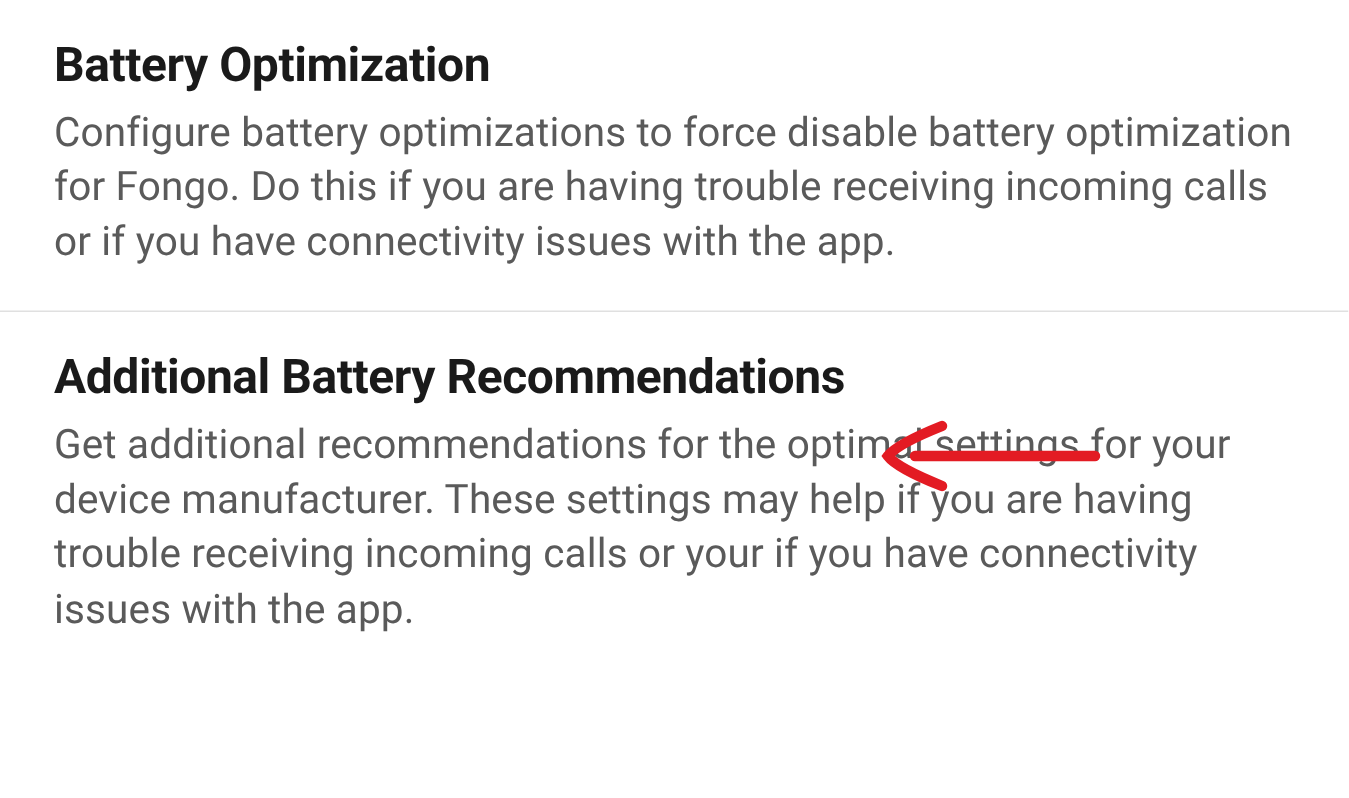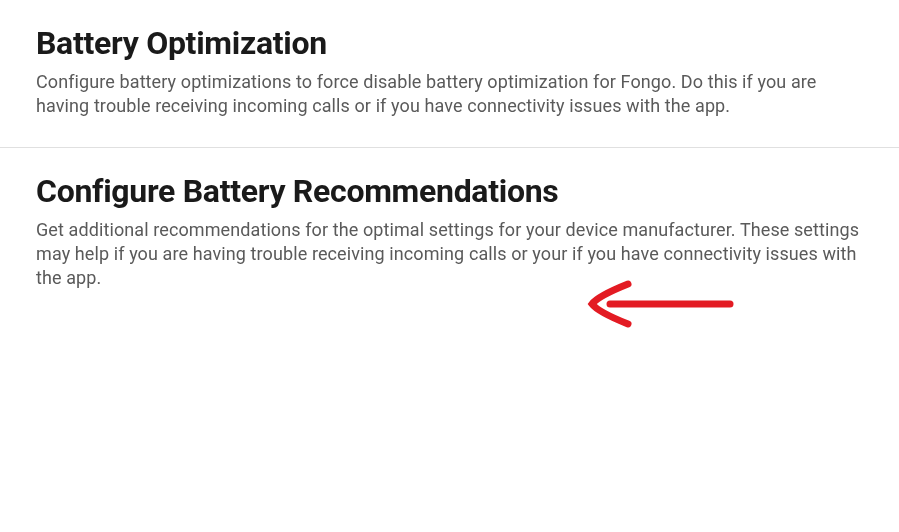--- a/index.html
+++ b/index.html
@@ -26,21 +26,21 @@
       border-bottom: none;
     }
     .settings-title {
       font-size: 32px;
       font-weight: 700;
       color: #1a1a1a;
       letter-spacing: -0.3px;
       margin-bottom: 8px;
     }
     .settings-description {
-      font-size: 18px;
+      font-size: 27px;
       font-weight: 400;
       color: #5a5a5a;
       line-height: 1.35;
       letter-spacing: 0.1px;
     }
     .annotation-arrow {
       position: absolute;
       left: 580px;
       top: 274px;
       pointer-events: none;
@@ -54,21 +54,21 @@
 
 <div class="container">
   <div class="settings-list">
 
     <div class="settings-item">
       <div class="settings-title">Battery Optimization</div>
       <div class="settings-description">Configure battery optimizations to force disable battery optimization for Fongo. Do this if you are having trouble receiving incoming calls or if you have connectivity issues with the app.</div>
     </div>
 
     <div class="settings-item">
-      <div class="settings-title">Configure Battery Recommendations</div>
+      <div class="settings-title">Additional Battery Recommendations</div>
       <div class="settings-description">Get additional recommendations for the optimal settings for your device manufacturer. These settings may help if you are having trouble receiving incoming calls or your if you have connectivity issues with the app.</div>
     </div>
 
   </div>
 
   <svg class="annotation-arrow" width="160" height="60" viewBox="0 0 160 60">
     <path d="M 150 30 L 30 30" stroke="#e31b23" stroke-width="7" fill="none" stroke-linecap="round"></path>
     <path d="M 48 10 Q 18 22 12 30 Q 18 38 48 50" stroke="#e31b23" stroke-width="7" fill="none" stroke-linecap="round"></path>
   </svg>
 </div>

